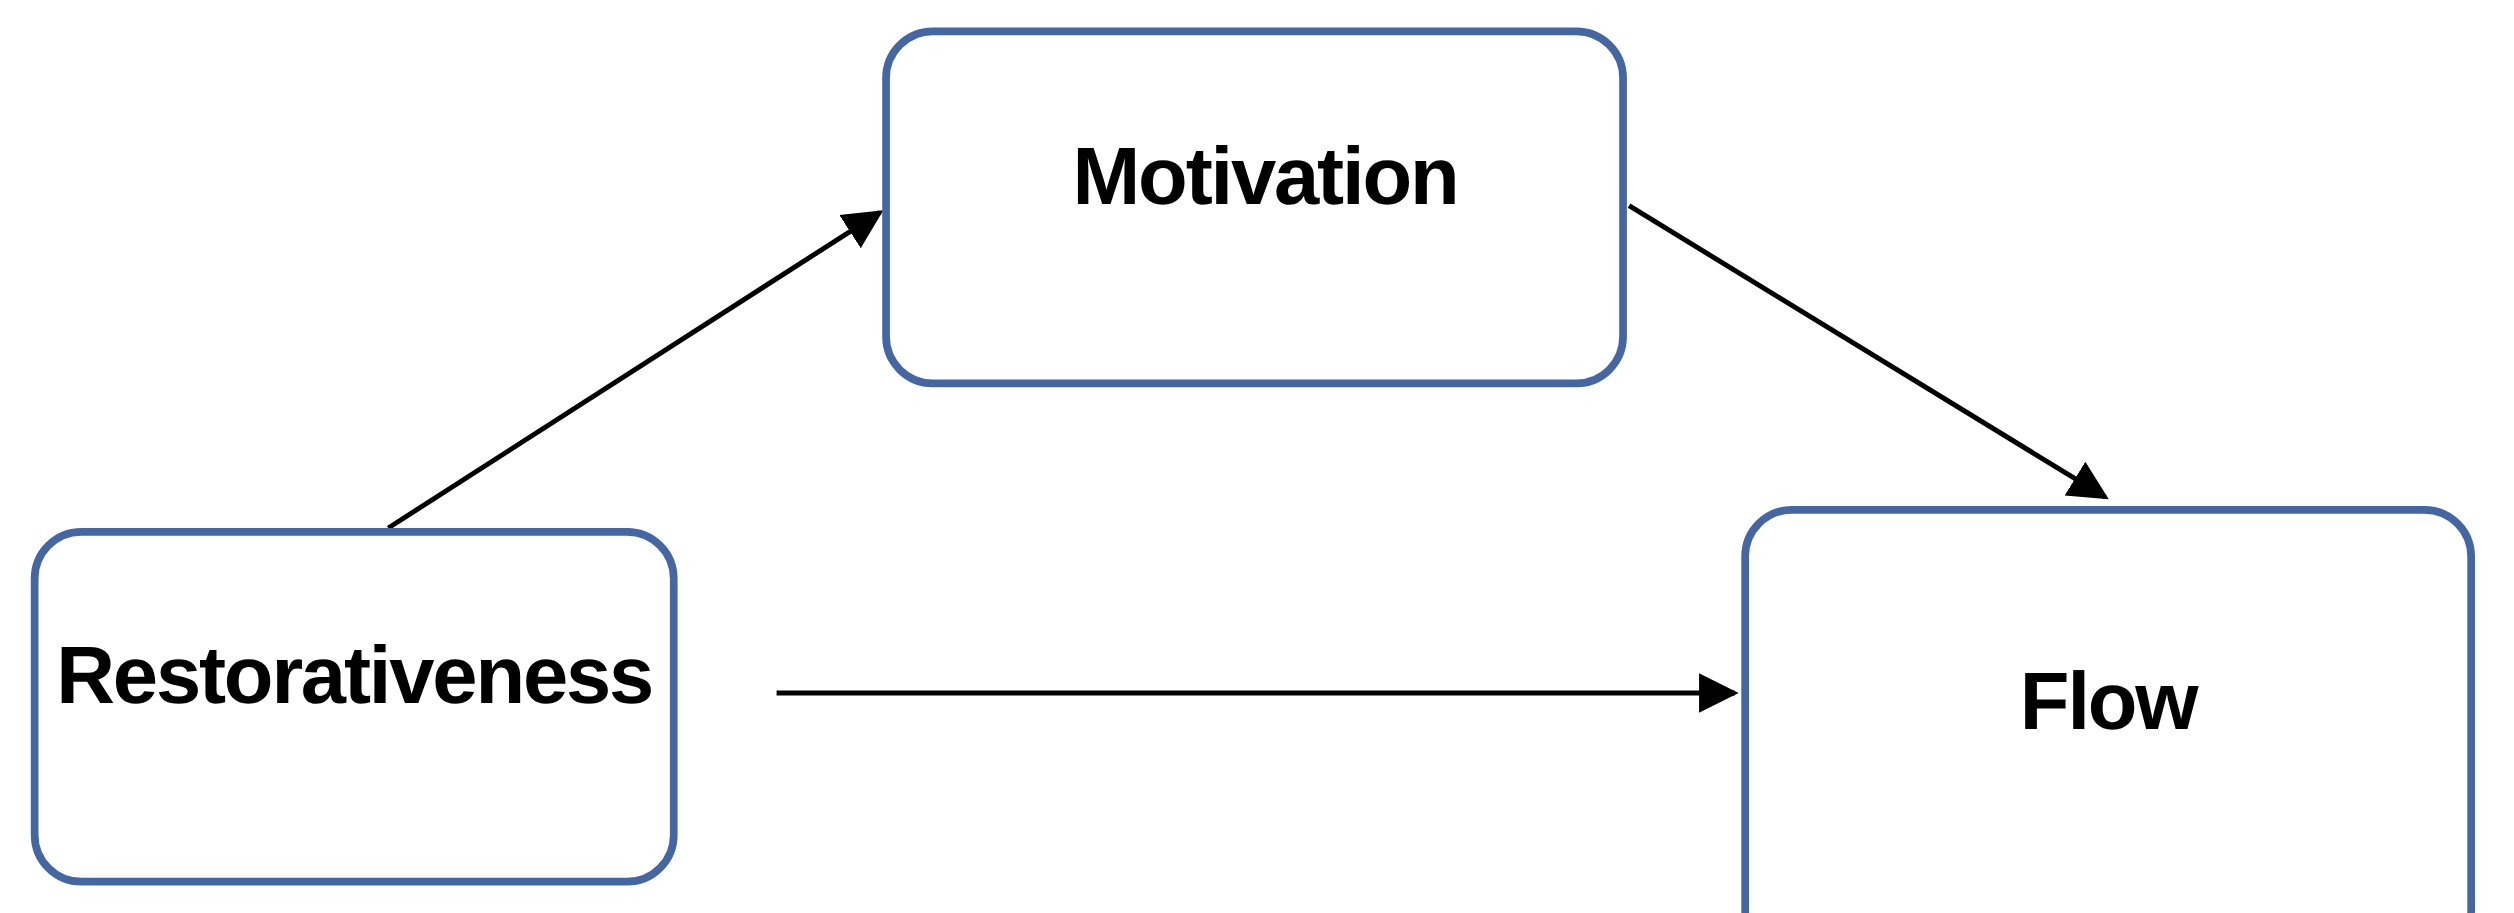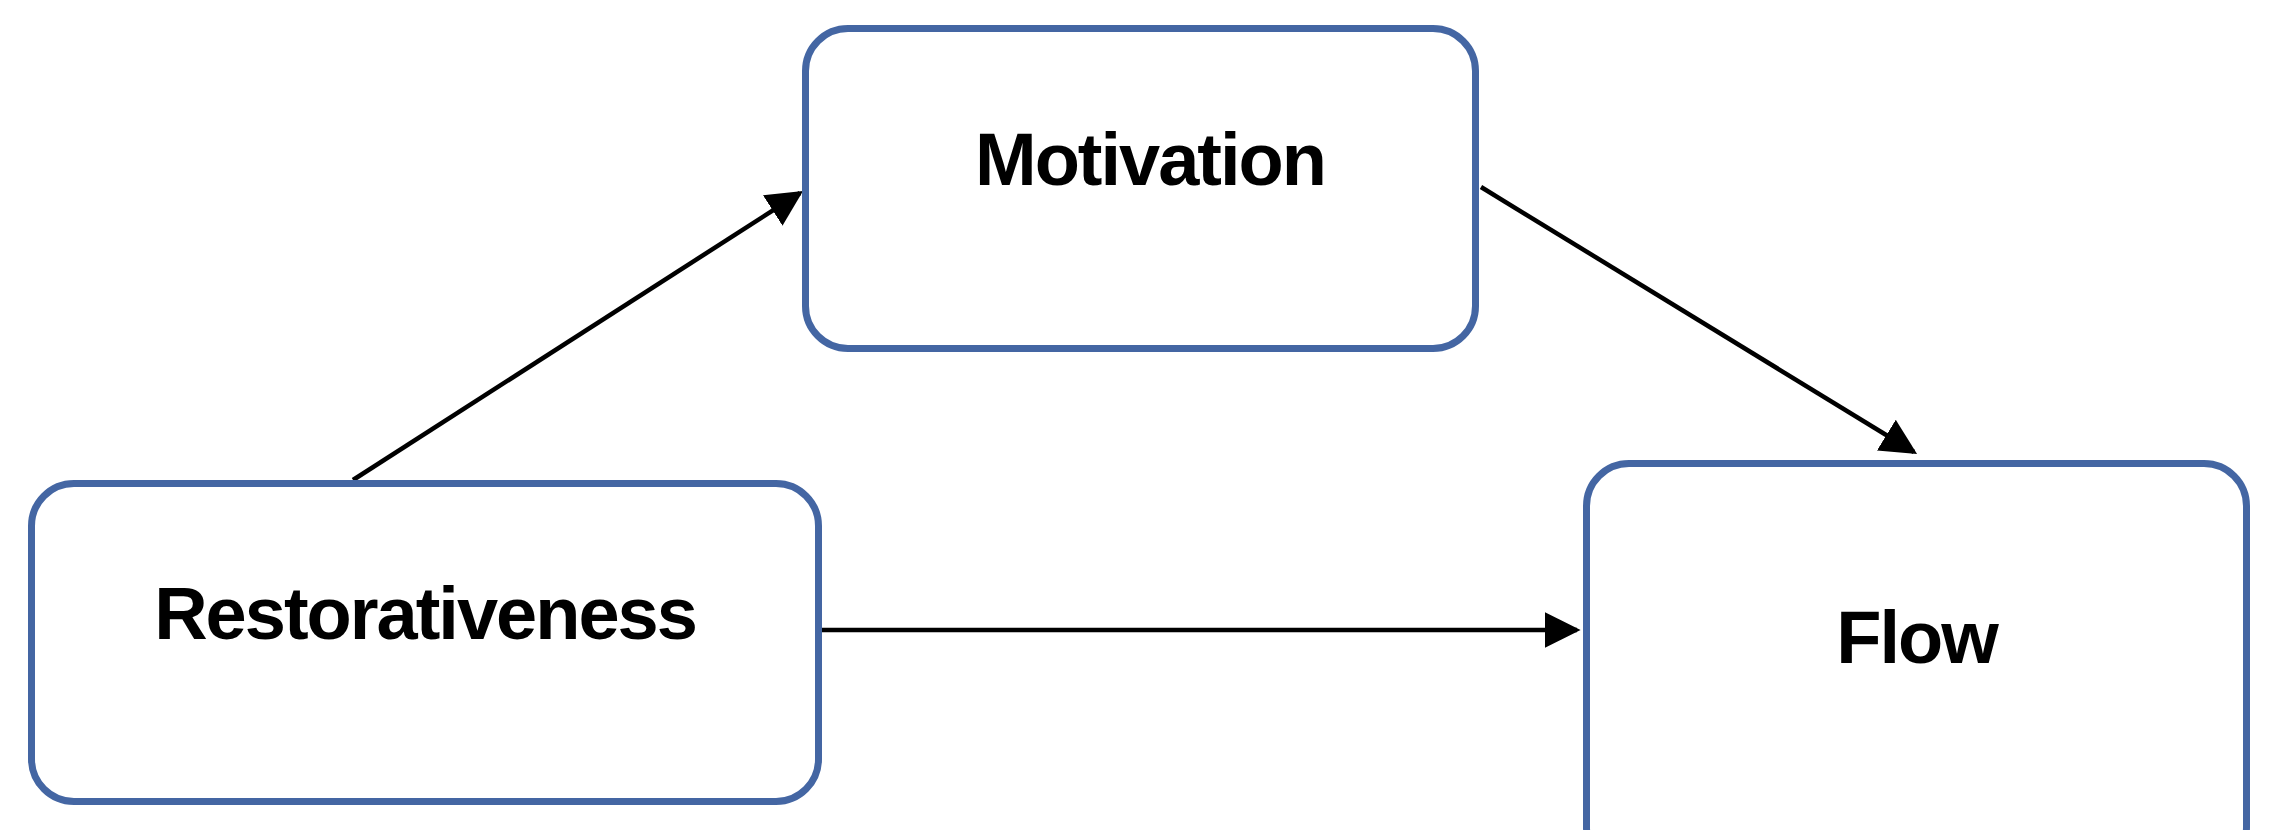--- a/index.html
+++ b/index.html
@@ -35,21 +35,21 @@
   }
   .node-label {
     font-weight: 700;
     font-size: 74px;
     line-height: 1;
     letter-spacing: -2px;
     color: #000000;
     transform: translateY(-29px);
     white-space: nowrap;
   }
-  #node-restorativeness { left: 28px;   top: 480px; width: 794px; height: 325px; justify-content: center; }
+  #node-restorativeness { left: 28px;   top: 480px; width: 588px; height: 325px; justify-content: center; }
   #node-motivation      { left: 802px;  top: 25px;  width: 677px; height: 327px; padding-left: 19px; }
   #node-flow            { left: 1583px; top: 460px; width: 667px; height: 413px; }
 </style>
 </head>
 <body>
 
 <div class="canvas">
 
   <svg class="edges-svg" viewBox="0 0 2285 830" xmlns="http://www.w3.org/2000/svg">
     <defs>

